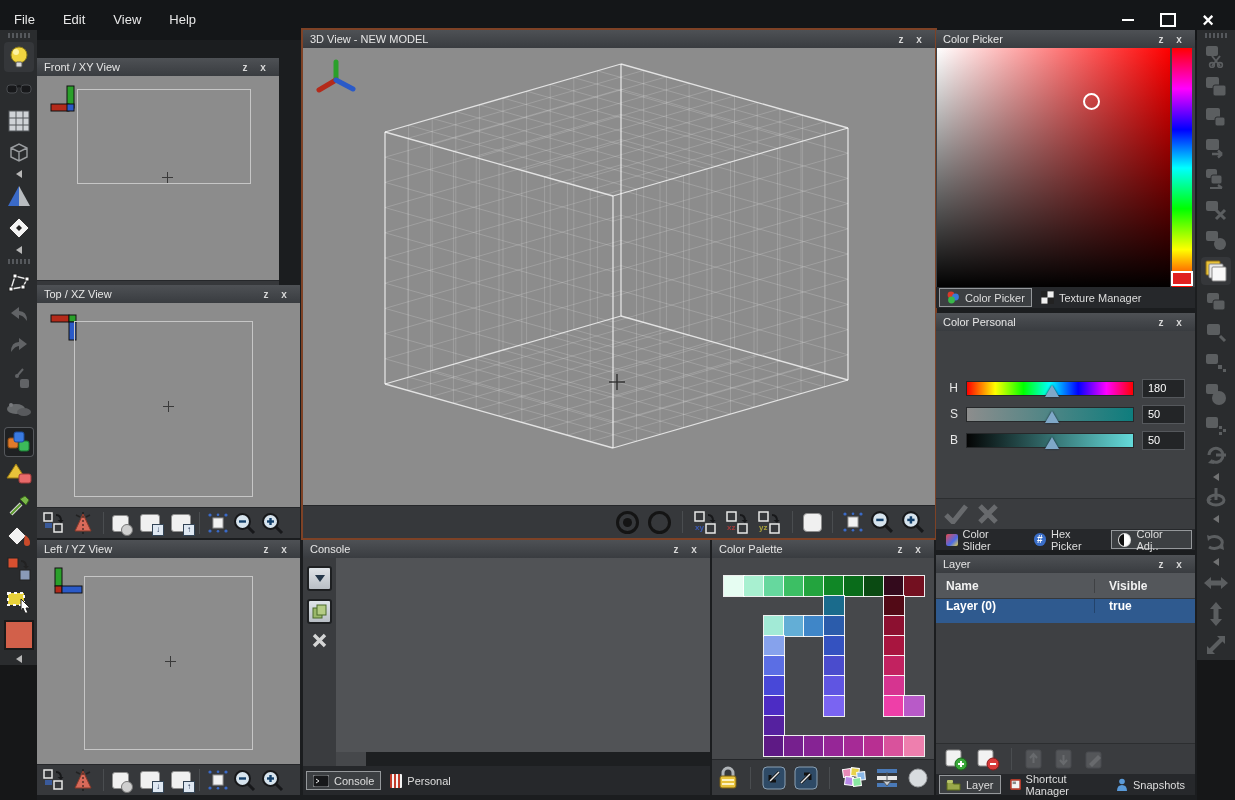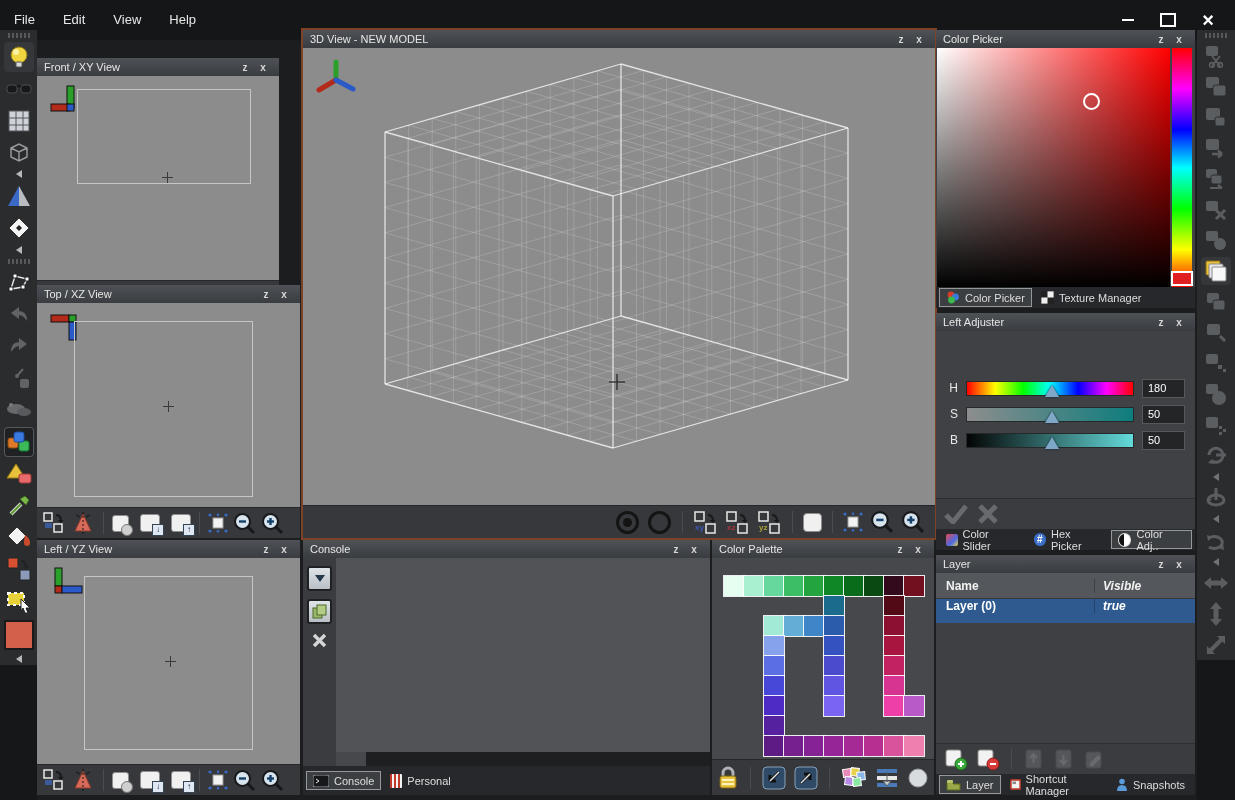--- a/index.html
+++ b/index.html
@@ -62,21 +62,21 @@
   .shandle{position:absolute;left:47%;bottom:-2px;width:0;height:0;
     border-left:7px solid transparent;border-right:7px solid transparent;border-bottom:12px solid #7fa8c8;
     filter:drop-shadow(0 0 1px #123);}
   .sval{width:36px;height:17px;background:#232527;border:1px solid #55585c;color:#fff;font-size:11px;
         display:flex;align-items:center;padding-left:5px;}
 
   
   .lth{display:flex;height:25px;background:#54575b;border-bottom:1px solid #35373a;align-items:center;font-weight:bold;font-size:12px;color:#f2f2f2;}
   .ltr{display:flex;height:25px;background:#2f5a8f;align-items:flex-start;font-weight:bold;font-size:12px;color:#fff;border-bottom:1px solid #26486e;}
   .lc1{width:148px;padding-left:10px;}
-  .lc2{flex:1;padding-left:8px;border-left:1px solid rgba(0,0,0,.25);font-style:italic;}
+  .lc2{flex:1;padding-left:14px;border-left:1px solid rgba(0,0,0,.25);}
 
   
   #palgrid{position:absolute;left:12px;top:18px;width:200px;height:180px;}
   .pcell{position:absolute;width:20px;height:20px;outline:1px solid rgba(255,255,255,.9);}
 
   
   #con-strip{position:absolute;left:0;top:18px;bottom:0;width:33px;background:#3a3c3f;display:flex;flex-direction:column;align-items:center;padding-top:8px;gap:8px;}
   .cbtn{width:21px;height:21px;border:2px solid #1e2022;border-radius:3px;background:linear-gradient(#dfe4e8,#b9bfc5);display:flex;align-items:center;justify-content:center;}
 
   .dis{opacity:.55;}
@@ -782,21 +782,21 @@
             <rect x="0" y="0" width="6.5" height="6.5" fill="#222"></rect>
             <rect x="6.5" y="6.5" width="6.5" height="6.5" fill="#222"></rect>
           </svg>
         <span>Texture Manager</span>
       </span>
     </div>
   </div>
 
   <div class="panel" style="left:936px;top:313px;width:259px;height:237px;">
     <div class="phead">
-      <span>Left Adjuster</span>
+      <span>Color Personal</span>
         <span class="sp"></span>
       <span class="hbtn">z</span>
       <span class="hbtn">x</span>
     </div>
     <div class="sliderrow" style="top:66px;">
       <span class="slbl">H</span>
       <span class="strack" style="background:linear-gradient(to right,#f00,#ff0 17%,#0f0 34%,#0ff 50%,#00f 67%,#f0f 84%,#f00);">
           <span class="shandle"></span>
         </span>
       <span class="sval">180</span>

